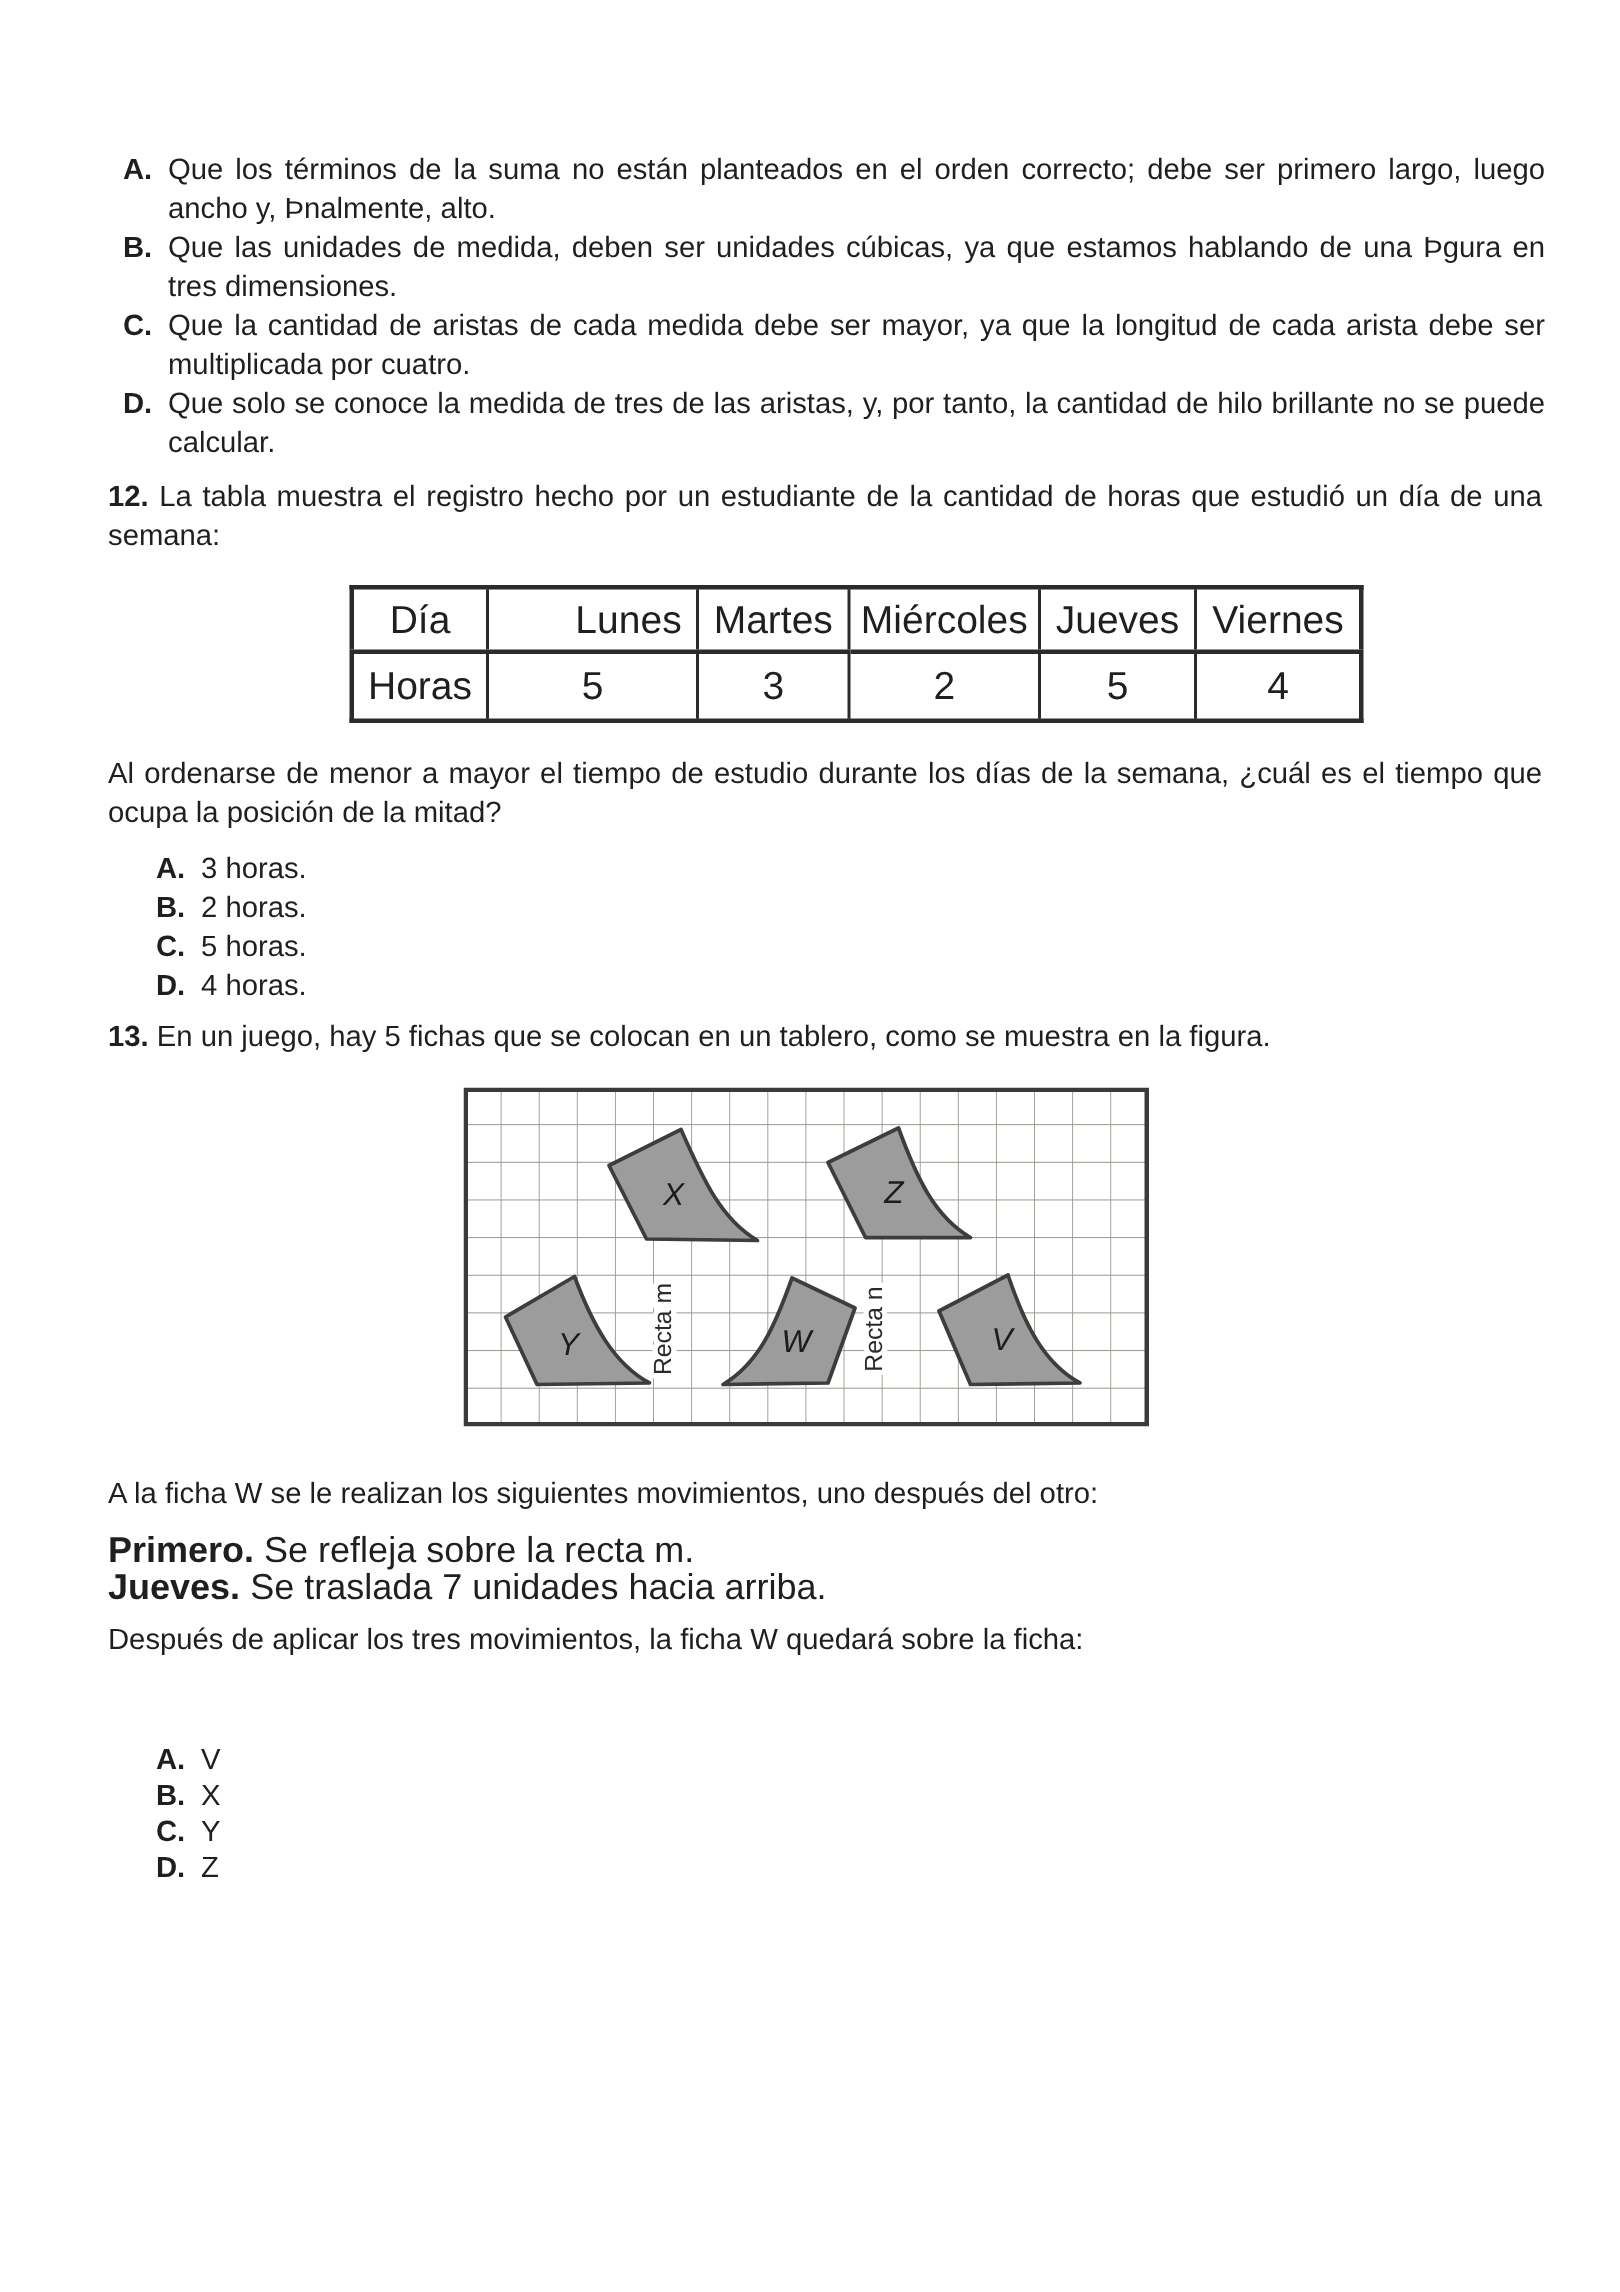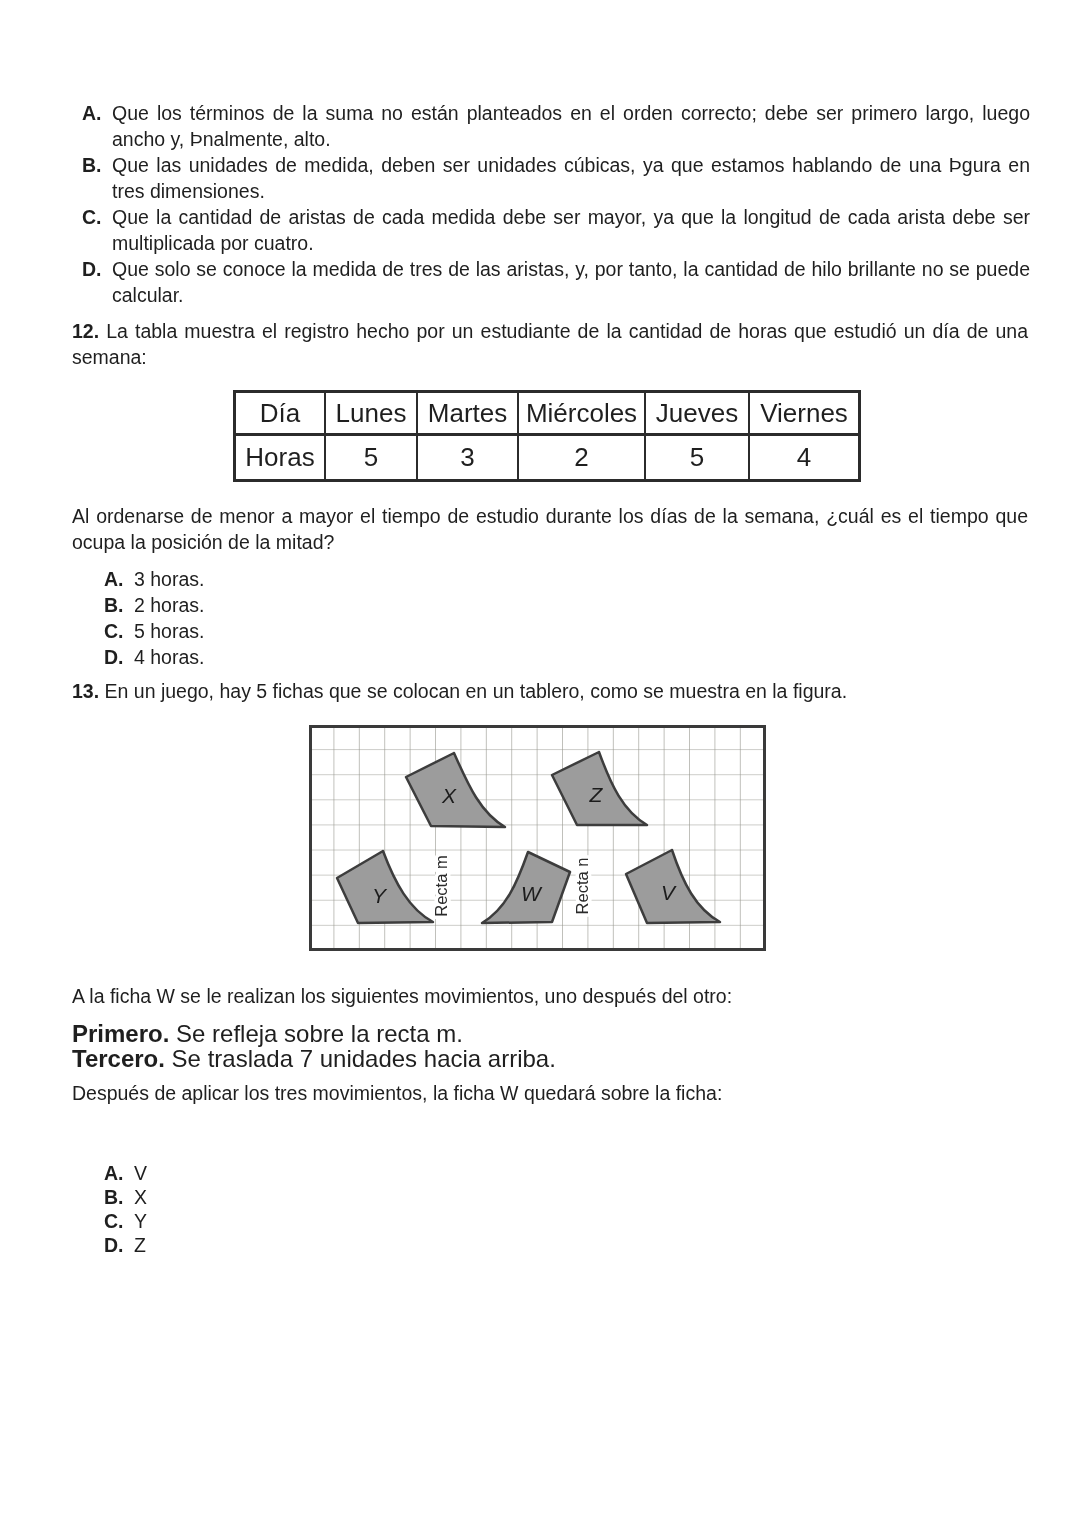--- a/index.html
+++ b/index.html
@@ -57,21 +57,21 @@
 
   <p class="abs body-text just" style="top:318px;left:72px;right:52px;">
     <span class="qnum">12.</span>
     <span>La tabla muestra el registro hecho por un estudiante de la cantidad de horas que estudió un día de una semana:</span>
   </p>
 
   <table class="hours abs" style="top:390px;left:233px;">
     <tbody>
         <tr class="hdr">
       <td style="width:88px;">Día</td>
-      <td style="width:90px;">Lunes</td>
+      <td style="width:90px;padding-left:48px;">Lunes</td>
       <td style="width:99px;">Martes</td>
       <td style="width:125px;">Miércoles</td>
       <td style="width:102px;text-align:center;">Jueves</td>
       <td style="width:108px;">Viernes</td>
     </tr>
     <tr class="dat">
       <td>Horas</td>
       <td>5</td>
       <td>3</td>
       <td>2</td>
@@ -136,21 +136,21 @@
   </div>
 
   <p class="abs body-text" style="top:983px;left:72px;right:52px;">A la ficha W se le realizan los siguientes movimientos, uno después del otro:</p>
 
   <section class="abs mov-block" style="top:1021px;left:72px;right:52px;">
     <div class="mov-line">
       <b>Primero.</b>
       <span>Se refleja sobre la recta m.</span>
     </div>
     <div class="mov-line">
-      <b>Tercero.</b>
+      <b>Jueves.</b>
       <span>Se traslada 7 unidades hacia arriba.</span>
     </div>
   </section>
 
   <p class="abs body-text" style="top:1080px;left:72px;right:52px;">Después de aplicar los tres movimientos, la ficha W quedará sobre la ficha:</p>
 
   <section class="abs opts-block" style="top:1161px;left:104px;line-height:24px;">
     <div class="opt-row">
       <span class="opt-letter">A.</span>
       <span class="opt-text">V</span>

